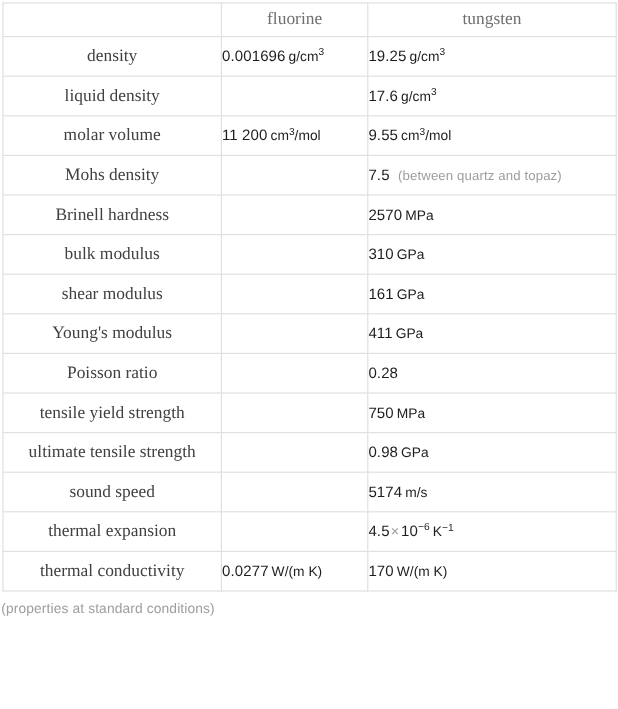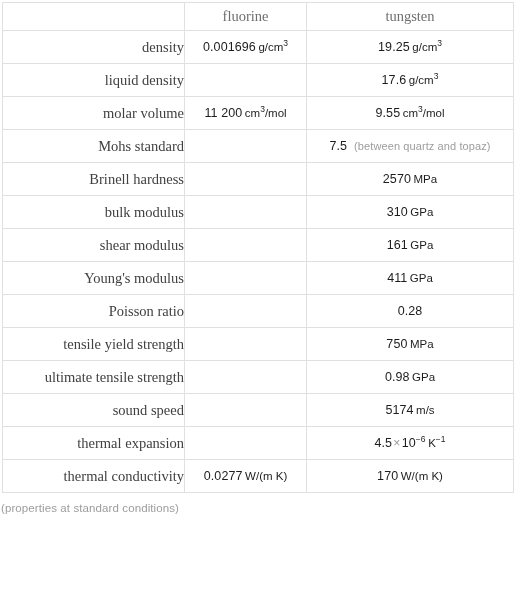--- a/index.html
+++ b/index.html
@@ -50,32 +50,32 @@
     text-align: center;
     padding: 0 6px;
   }
   th.corner { background: #fff; }
 
   
   td.row-label {
     font-family: "Liberation Serif", serif;
     font-size: 14.5px;
     color: #404040;
-    text-align: right;
+    text-align: center;
     padding: 0 0 0 9px;
     white-space: nowrap;
     overflow: hidden;
   }
 
   
   td.val {
     font-family: "Liberation Sans", sans-serif;
     font-size: 12.5px;
     color: #1d1d1d;
-    text-align: center;
+    text-align: left;
     padding: 0 0 0 8px;
     white-space: nowrap;
     overflow: hidden;
   }
   td.val .num { letter-spacing: 0.1px; }
   td.val .unit {
     margin-left: 2.5px;
     font-size: 11.5px;
   }
   td.val sup {
@@ -130,21 +130,21 @@
           <td class="row-label">liquid density</td>
           <td class="val"></td>
           <td class="val"><span class="num">17.6</span><span class="unit">g/cm<sup>3</sup></span></td>
         </tr>
         <tr>
           <td class="row-label">molar volume</td>
           <td class="val"><span class="num">11 200</span><span class="unit">cm<sup>3</sup>/mol</span></td>
           <td class="val"><span class="num">9.55</span><span class="unit">cm<sup>3</sup>/mol</span></td>
         </tr>
         <tr>
-          <td class="row-label">Mohs standard</td>
+          <td class="row-label">Mohs density</td>
           <td class="val"></td>
           <td class="val"><span class="num">7.5</span><span class="note">(between quartz and topaz)</span></td>
         </tr>
         <tr>
           <td class="row-label">Brinell hardness</td>
           <td class="val"></td>
           <td class="val"><span class="num">2570</span><span class="unit">MPa</span></td>
         </tr>
         <tr>
           <td class="row-label">bulk modulus</td>

